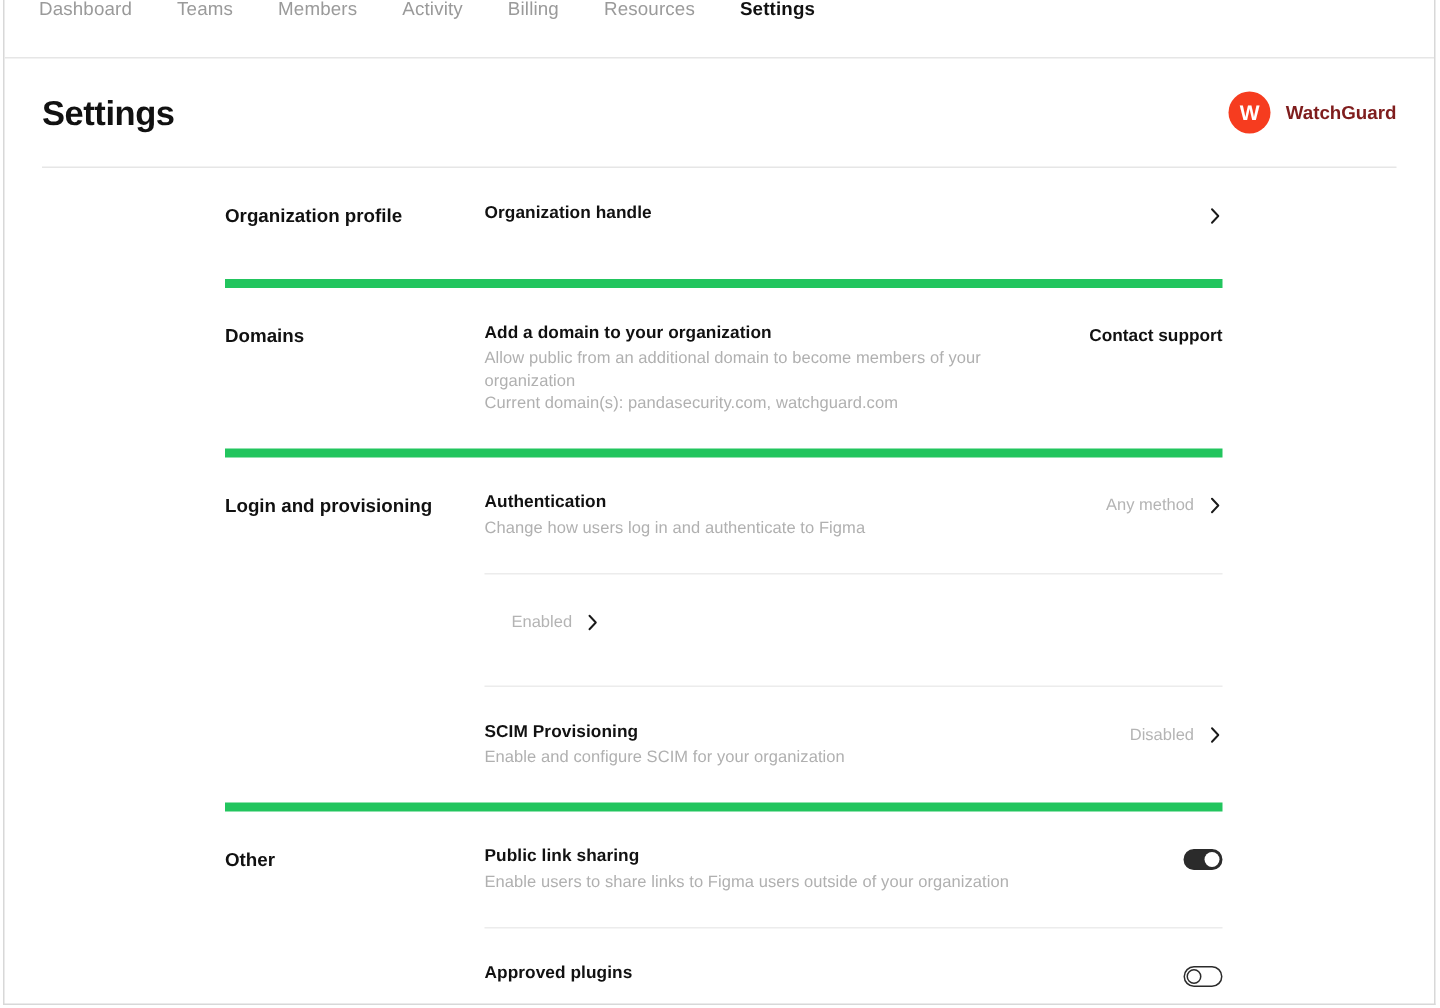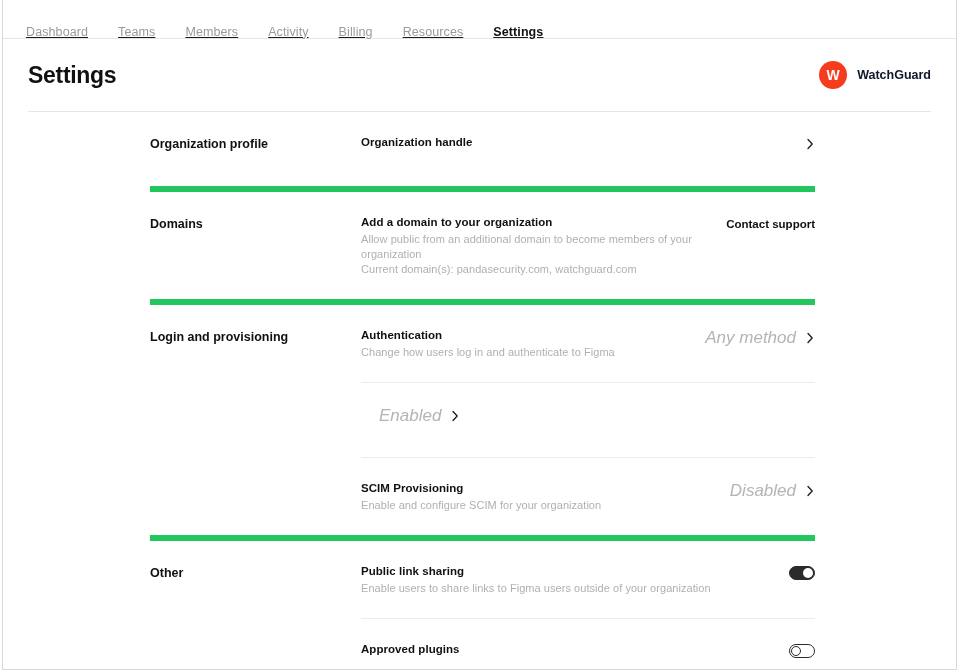--- a/index.html
+++ b/index.html
@@ -28,23 +28,22 @@
     box-sizing: border-box;
     overflow: hidden;
   }
 
   
   .topnav {
     height: 39px;
     box-sizing: border-box;
     border-bottom: 1px solid #e6e6e6;
     display: flex;
-    align-items: flex-end;
+    align-items: flex-start;
     padding-left: 23px;
-    text-decoration: underline;
   }
   .nav-item {
     font-size: 12.5px;
     color: #9a9a9a;
     letter-spacing: 0.1px;
     margin-right: 30px;
     line-height: 1;
     white-space: nowrap;
     cursor: pointer;
   }
@@ -85,21 +84,21 @@
     font-size: 14px;
     font-weight: 700;
     display: flex;
     align-items: center;
     justify-content: center;
     line-height: 1;
   }
   .org-name {
     font-size: 12.5px;
     font-weight: 700;
-    color: #0f172a;
+    color: #7f1d1d;
     white-space: nowrap;
   }
   .header-rule {
     margin: 0 25px;
     height: 1px;
     background: #e6e6e6;
   }
 
   
   .content {
@@ -124,21 +123,20 @@
   .section-rows {
     flex: 1 1 auto;
     min-width: 0;
   }
   .row {
     display: flex;
     align-items: flex-start;
     padding: 23px 0 22px 0;
     border-top: 1px solid #ececec;
     min-height: 29px;
-    margin-left: 38px;
   }
   .row:first-child { border-top: none; }
   .row-main {
     flex: 1 1 auto;
     min-width: 0;
   }
   .row-title {
     font-size: 11.5px;
     font-weight: 700;
     color: #111111;
@@ -155,24 +153,23 @@
   .row-desc.second { margin-top: 0; }
   .row-aside {
     flex: 0 0 auto;
     display: flex;
     align-items: center;
     gap: 9px;
     padding-left: 18px;
     min-height: 18px;
   }
   .aside-value {
-    font-size: 17px;
+    font-size: 11px;
     color: #b4b4b4;
     white-space: nowrap;
-    font-style: italic;
   }
   .aside-link {
     font-size: 11.5px;
     font-weight: 700;
     color: #111111;
     white-space: nowrap;
     cursor: pointer;
     text-align: right;
   }
   .chevron {

